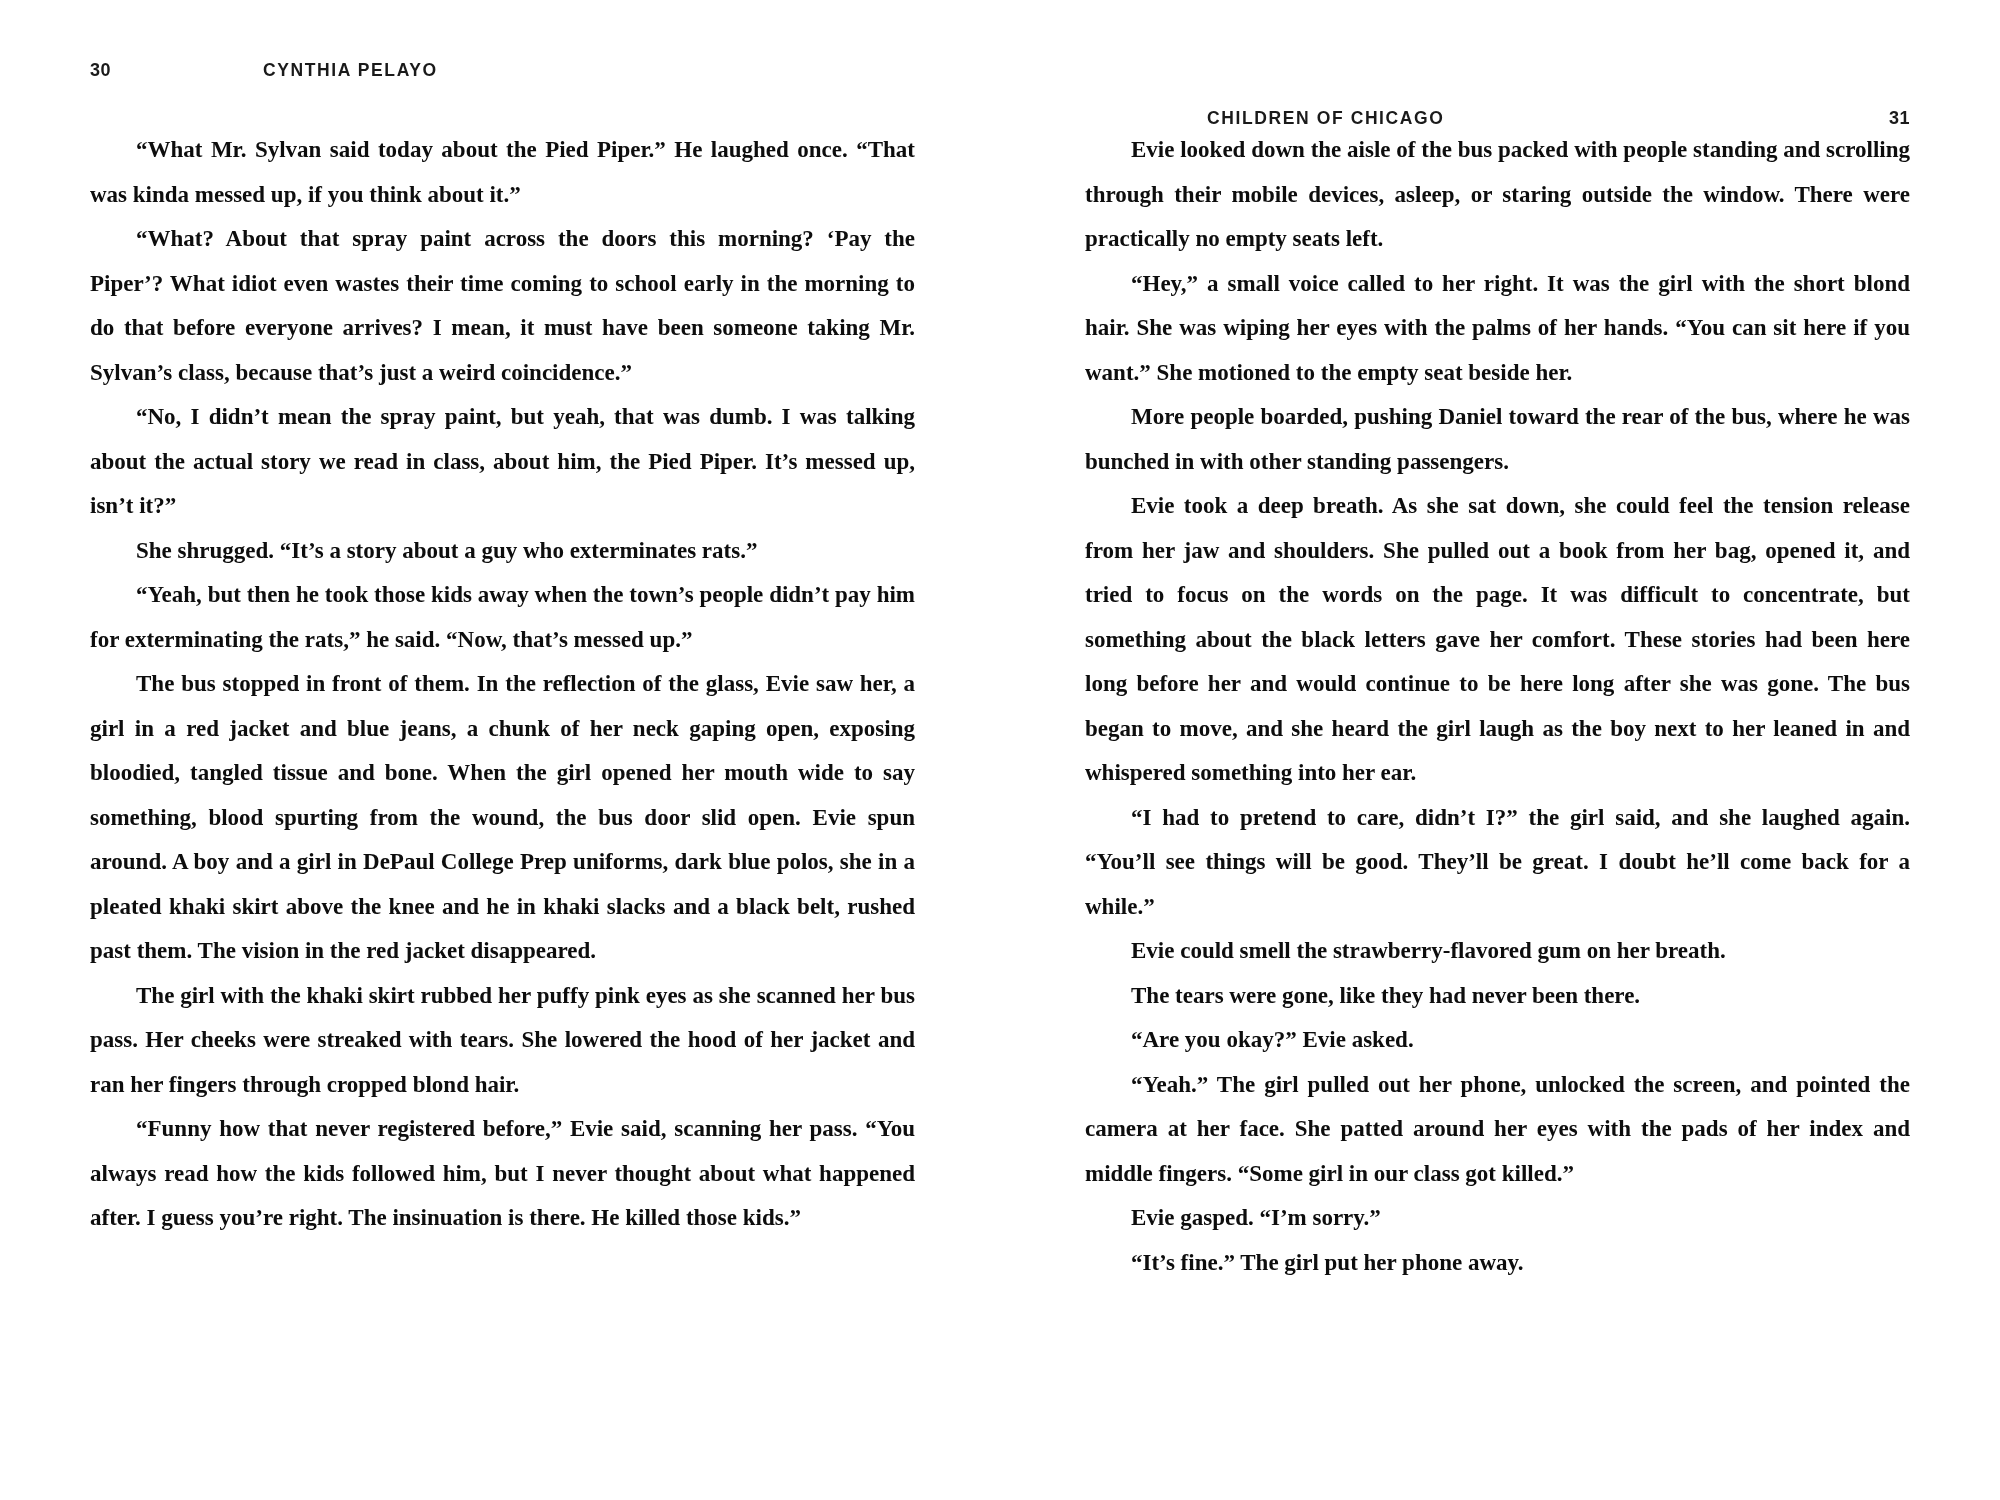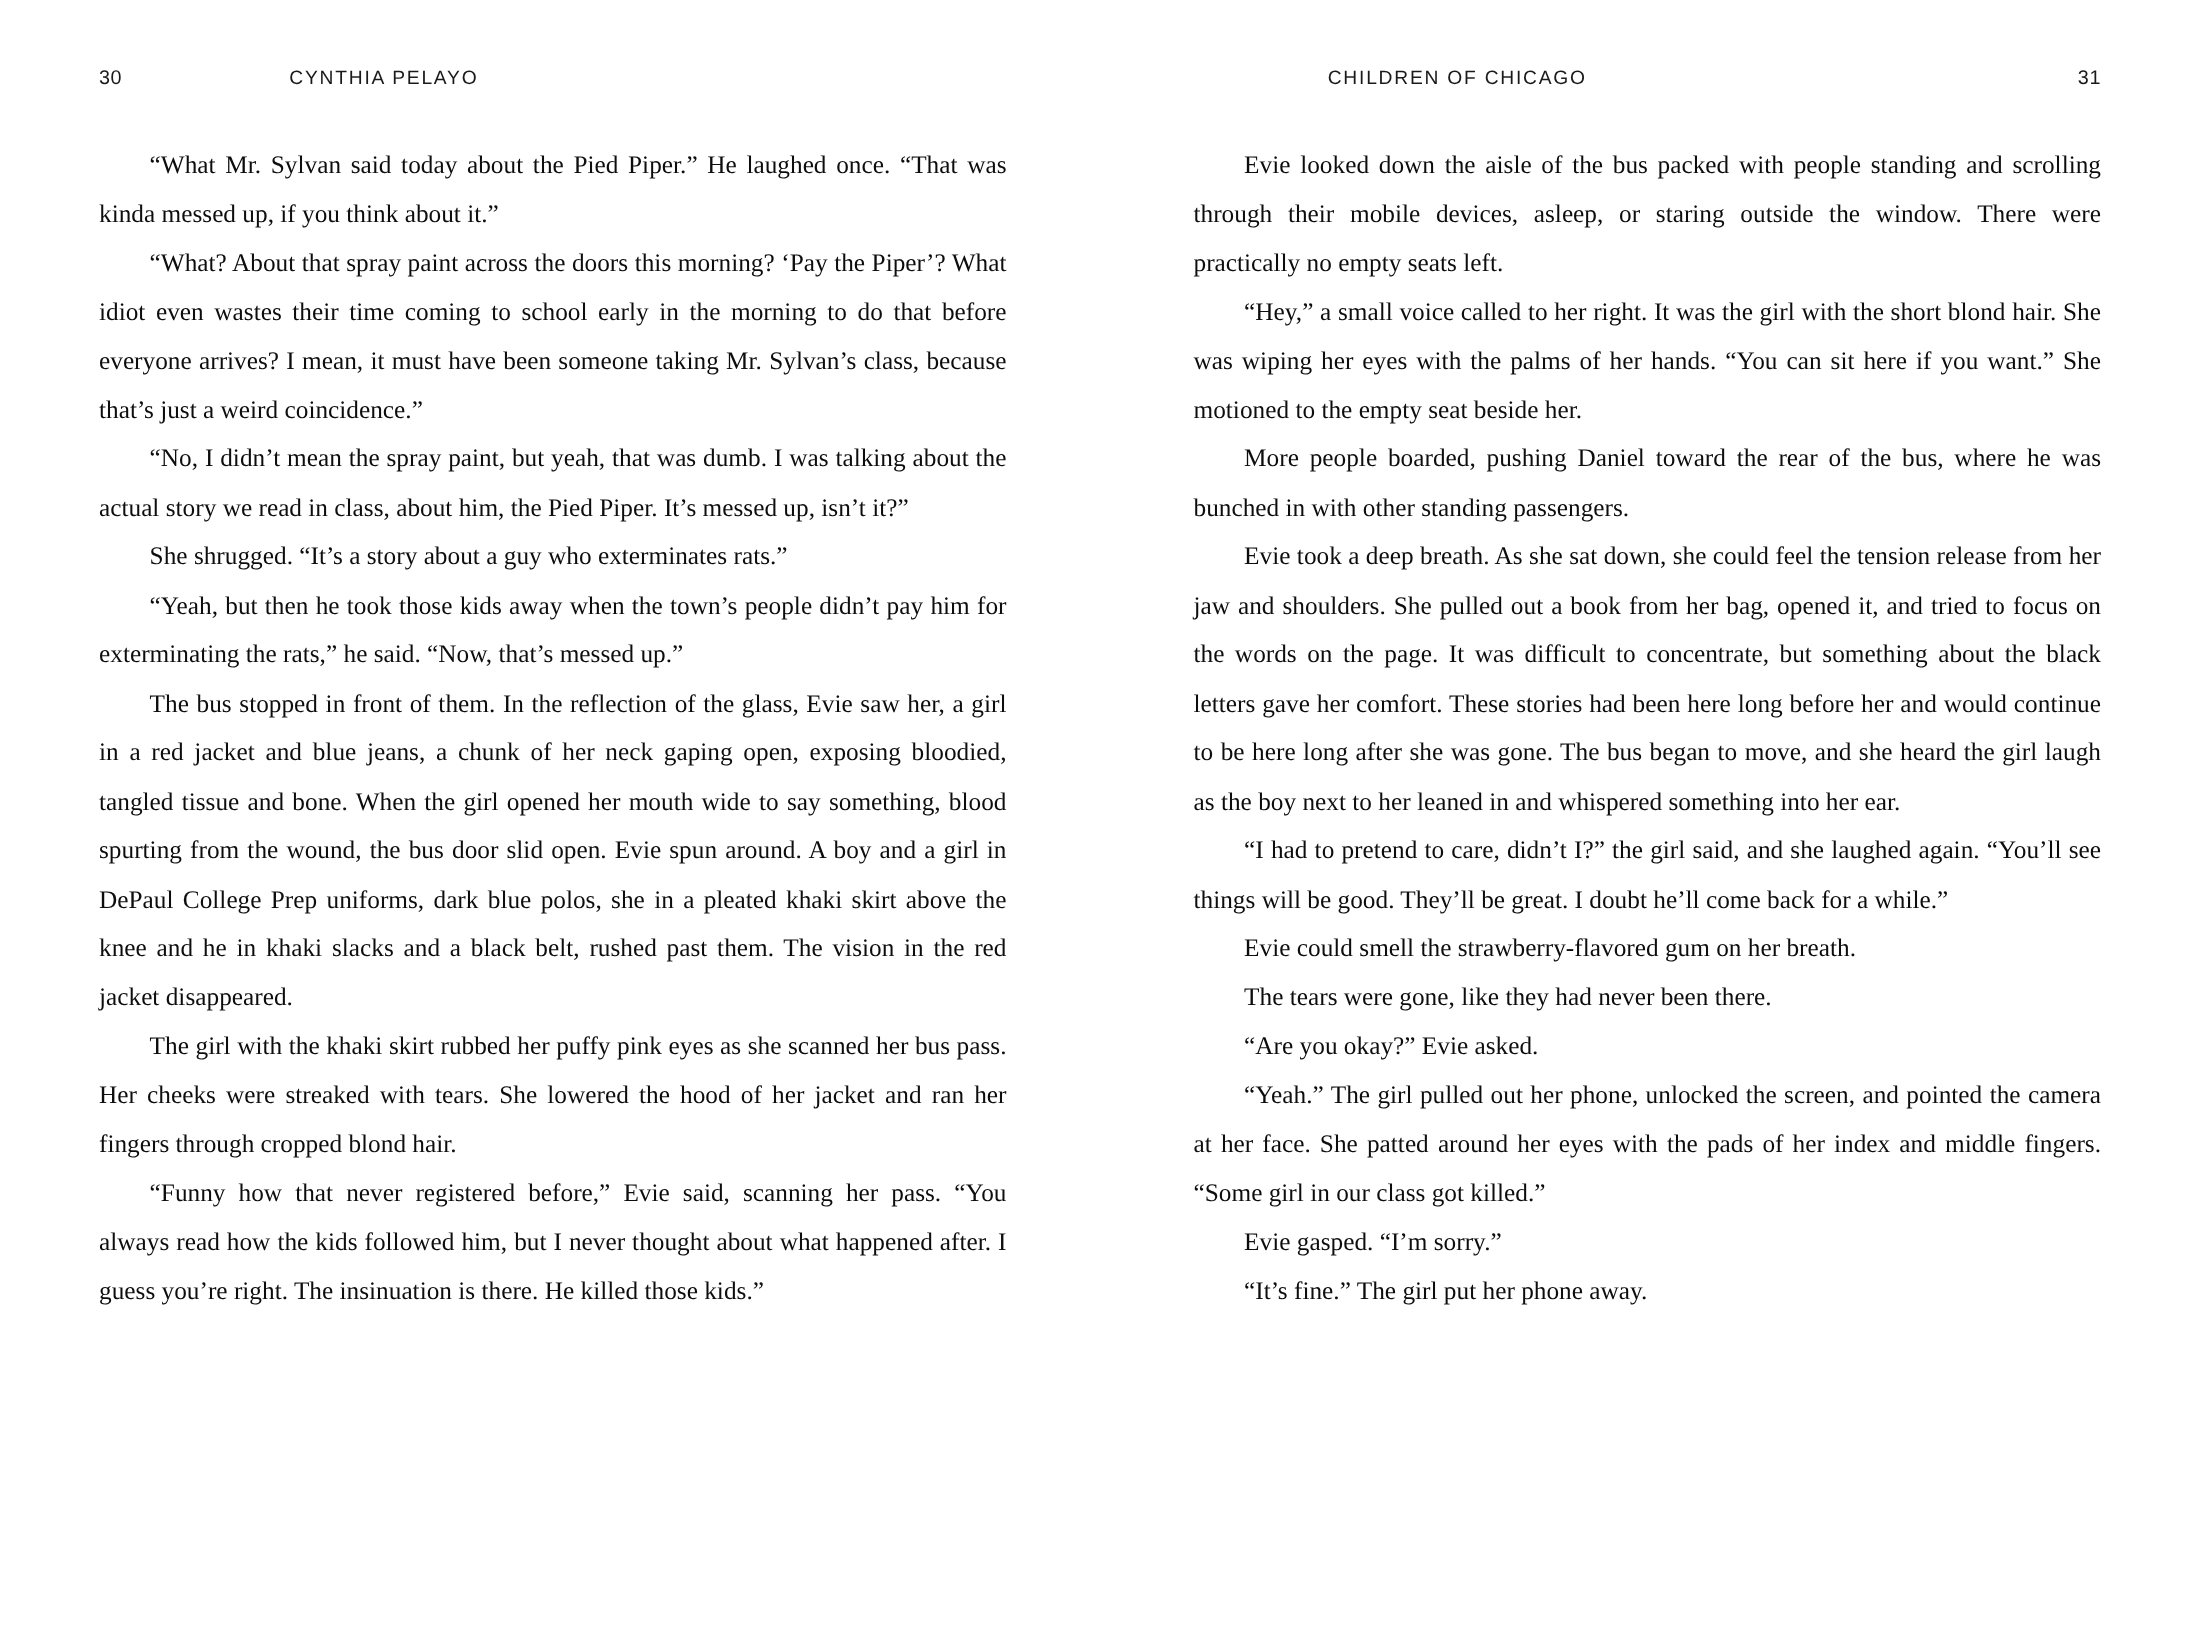--- a/index.html
+++ b/index.html
@@ -19,20 +19,21 @@
     height: 1500px;
     display: flex;
     flex-direction: row;
     box-sizing: border-box;
   }
   .page {
     width: 1000px;
     height: 1500px;
     box-sizing: border-box;
     position: relative;
+    font-weight: bold;
   }
   .page-left {
     padding: 60px 85px 50px 90px;
   }
   .page-right {
     padding: 60px 90px 50px 85px;
   }
   .running-head {
     display: flex;
     align-items: baseline;
@@ -50,20 +51,21 @@
     margin-left: 152px;
   }
   .rh-right {
     justify-content: flex-start;
   }
   .rh-right .title {
     margin-left: 122px;
   }
   .rh-right .folio {
     margin-left: auto;
+    margin-top: 48px;
   }
   .body-col {
     margin-top: 28px;
     font-size: 23px;
     line-height: 44.5px;
     text-align: justify;
     text-justify: inter-word;
     hyphens: none;
   }
   .body-col p {

